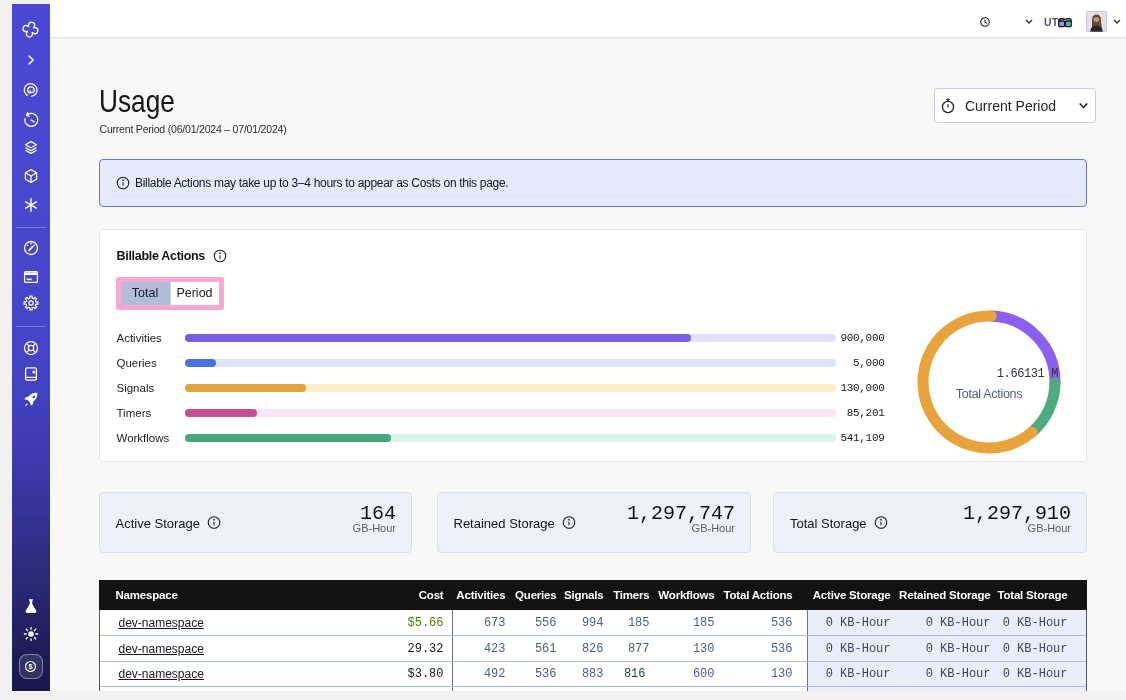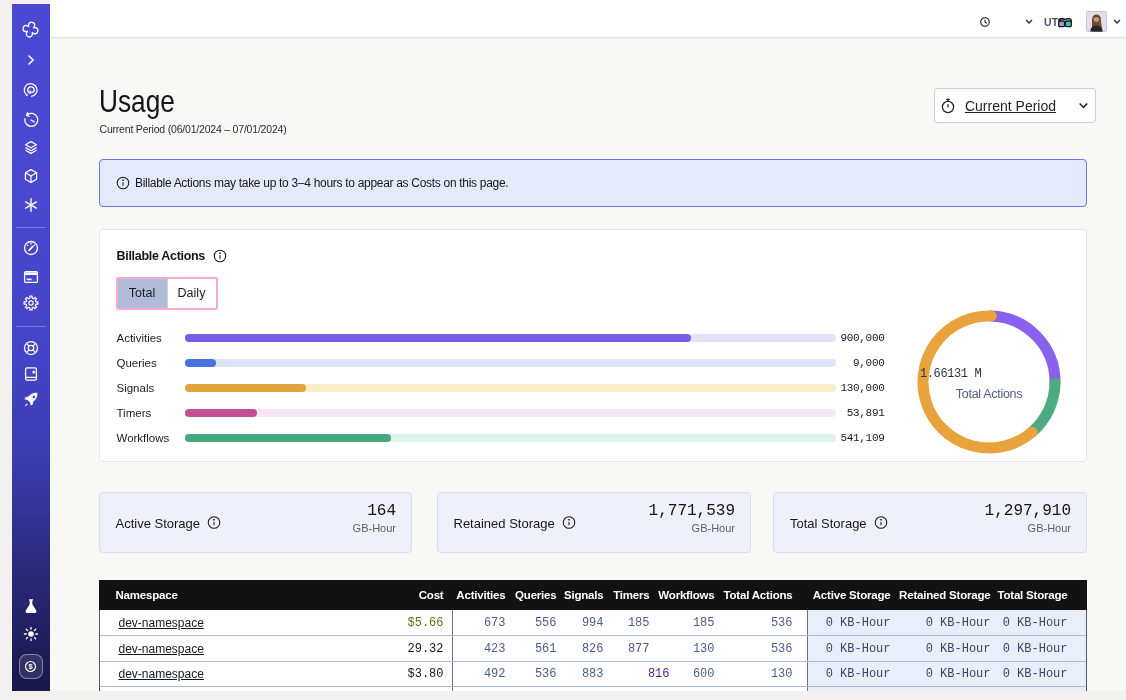--- a/index.html
+++ b/index.html
@@ -20,39 +20,39 @@
   .mono { font-family:"Liberation Mono", monospace; }
   
   #banner { left:98.5px; top:158.5px; width:988.5px; height:48px; background:#e4e9fc;
     border:1px solid #6d74e0; border-radius:4px; display:flex; align-items:center; padding-left:16.5px;
     font-size:12px; letter-spacing:-0.3px; color:#17181c; }
   
   #card { left:98.5px; top:229px; width:988.5px; height:233px; background:#ffffff;
     border:1px solid #e2e5ee; border-radius:4px; }
   
   #tabs { position:absolute; left:16px; top:46.5px; height:33px; display:flex;
-    border:2px solid #f9a8d4; border-radius:2px; overflow:hidden; }
+    border:5px solid #f9a8d4; border-radius:2px; overflow:hidden; }
   .tab { width:49px; display:flex; align-items:center; justify-content:center;
     font-size:12.5px; font-weight:500; color:#191b20; }
   .tab.sel { background:#b0bcd8; }
   .tab.uns { background:#ffffff; border-left:1px solid #c9d1e0; }
   
   .brow { position:absolute; left:0; width:100%; height:25px; }
   .blabel { position:absolute; left:17px; top:50%; transform:translateY(-50%);
     font-size:11.5px; font-weight:500; color:#1a1d23; }
   .btrack { position:absolute; left:85.5px; top:50%; transform:translateY(-50%);
     width:651px; height:8px; border-radius:4px; }
   .bfill { position:absolute; left:0; top:0; height:8px; border-radius:4px; }
   .bval { position:absolute; right:201.5px; top:50%; transform:translateY(-50%);
     font-size:11px; letter-spacing:-0.3px; color:#15171c; }
   
   .stat { top:492px; height:61px; background:#eef1f9; border:1px solid #d8deec; border-radius:4px; }
   .stat .lbl { position:absolute; left:16px; top:50%; transform:translateY(-50%);
     font-size:13px; font-weight:500; color:#15171c; display:flex; align-items:center; gap:7px; }
-  .stat .num { position:absolute; right:15px; top:9px; font-size:16px; color:#101216; }
+  .stat .num { position:absolute; right:15px; top:9px; font-size:20px; color:#101216; }
   .stat .unit { position:absolute; right:15px; top:29px; font-size:11px; color:#59606e; }
   
   #thead { left:98.5px; top:579.5px; width:988.5px; height:30.5px; background:#121212;
     color:#ffffff; font-size:11.5px; font-weight:700; letter-spacing:-0.2px; }
   .trow { left:98.5px; width:988.5px; height:25.5px; background:#ffffff; font-size:12px; }
   .cell { position:absolute; top:50%; transform:translateY(-50%); text-align:right; white-space:nowrap; }
   .storbg { position:absolute; left:708.5px; top:0; width:280px; height:100%; background:#e9eefb; }
   .vsep1 { position:absolute; left:353.5px; top:0; width:1px; height:100%; background:#6c7280; }
   .vsep2 { position:absolute; left:708.5px; top:0; width:1px; height:100%; background:#6c7280; }
   .rline { position:absolute; left:98.5px; width:988.5px; height:1px; background:#aebadf; }
@@ -95,21 +95,21 @@
 <div class="abs" style="left:99px;top:83px;font-size:32px;font-weight:500;color:#141419;transform:scaleX(0.82);transform-origin:left top;">Usage</div>
 <div class="abs" style="left:99.5px;top:123px;font-size:10.5px;letter-spacing:-0.2px;color:#2a2c31;">Current Period (06/01/2024 – 07/01/2024)</div>
 
 <div class="abs" style="left:934px;top:88px;width:162px;height:35px;background:#fff;border:1px solid #c7cfe2;border-radius:3px;display:flex;align-items:center;justify-content:center;">
   <svg width="16" height="16" viewBox="0 0 16 16" fill="none" stroke="#1d2026" stroke-width="1.3">
     <circle cx="8" cy="9" r="5.6"></circle>
       <path d="M8 6.2v3.2"></path>
       <path d="M6.2 1.4h3.6"></path>
       <path d="M8 1.6v1.8"></path>
   </svg>
-  <span style="font-size:14px;font-weight:500;color:#1d2026;margin:0 21px 0 9px;text-decoration:underline;">Current Period</span>
+  <span style="font-size:14px;font-weight:500;color:#1d2026;margin:0 21px 0 9px;">Current Period</span>
   <svg width="13" height="13" viewBox="0 0 12 12" fill="none" stroke="#1d2026" stroke-width="1.4">
     <path d="M2.5 4.2 6 7.8 9.5 4.2"></path>
   </svg>
 </div>
 
 <div class="abs" id="banner">
   <svg width="14" height="14" viewBox="0 0 16 16" fill="none" stroke="#17181c" stroke-width="1.2" style="margin-right:5px;">
     <circle cx="8" cy="8" r="6.6"></circle>
       <path d="M8 7.2v4"></path>
       <circle cx="8" cy="4.8" r="0.4" fill="#17181c"></circle>
@@ -121,68 +121,68 @@
   <div style="position:absolute;left:17px;top:18.5px;display:flex;align-items:center;gap:8px;">
     <span style="font-size:12.5px;font-weight:700;letter-spacing:-0.3px;color:#141519;">Billable Actions</span>
     <svg width="14" height="14" viewBox="0 0 16 16" fill="none" stroke="#17181c" stroke-width="1.2">
       <circle cx="8" cy="8" r="6.6"></circle>
         <path d="M8 7.2v4"></path>
         <circle cx="8" cy="4.8" r="0.4" fill="#17181c"></circle>
     </svg>
   </div>
   <div id="tabs">
     <div class="tab sel">Total</div>
-    <div class="tab uns">Daily</div>
+    <div class="tab uns">Period</div>
   </div>
 
   <div class="brow" style="top:95px;">
     <span class="blabel">Activities</span>
     <span class="btrack" style="background:#e6e1fa;">
         <span class="bfill" style="width:506px;background:#7a5cea;"></span>
       </span>
     <span class="bval mono">900,000</span>
   </div>
   <div class="brow" style="top:120px;">
     <span class="blabel">Queries</span>
     <span class="btrack" style="background:#dbe4f8;">
         <span class="bfill" style="width:31px;background:#4a72df;"></span>
       </span>
-    <span class="bval mono">9,000</span>
+    <span class="bval mono">5,000</span>
   </div>
   <div class="brow" style="top:145px;">
     <span class="blabel">Signals</span>
     <span class="btrack" style="background:#faeec9;">
         <span class="bfill" style="width:121px;background:#e2a23e;"></span>
       </span>
     <span class="bval mono">130,000</span>
   </div>
   <div class="brow" style="top:170px;">
     <span class="blabel">Timers</span>
     <span class="btrack" style="background:#f8e6f4;">
         <span class="bfill" style="width:72px;background:#c44f92;"></span>
       </span>
-    <span class="bval mono">53,891</span>
+    <span class="bval mono">85,201</span>
   </div>
   <div class="brow" style="top:195px;">
     <span class="blabel">Workflows</span>
     <span class="btrack" style="background:#dcf5e8;">
         <span class="bfill" style="width:206px;background:#47a87d;"></span>
       </span>
     <span class="bval mono">541,109</span>
   </div>
 </div>
 
 <svg class="abs" style="left:917px;top:309.5px;" width="144" height="144" viewBox="0 0 144 144" fill="none">
   <g stroke-width="11" stroke-linecap="round">
     <path d="M 74.3 6.04 A 66 66 0 0 1 137.99 73.15" stroke="#8a61ee"></path>
     <path d="M 137.99 73.15 A 66 66 0 0 1 114.95 122.11" stroke="#4cab80"></path>
     <path d="M 114.95 122.11 A 66 66 0 1 1 74.3 6.04" stroke="#e8a33d"></path>
   </g>
 </svg>
-<div class="abs mono" style="left:920px;top:367px;width:138px;text-align:left;font-size:12px;letter-spacing:-0.4px;color:#2e3442;">1.66131 M</div>
+<div class="abs mono" style="left:920px;top:367px;width:138px;text-align:right;font-size:12px;letter-spacing:-0.4px;color:#2e3442;">1.66131 M</div>
 <div class="abs" style="left:920px;top:387px;width:138px;text-align:center;font-size:12.5px;letter-spacing:-0.3px;color:#4d5e80;">Total Actions</div>
 
 <div class="abs stat" style="left:98.5px;width:313.5px;">
   <div class="lbl">Active Storage
     <svg width="14" height="14" viewBox="0 0 16 16" fill="none" stroke="#17181c" stroke-width="1.2">
       <circle cx="8" cy="8" r="6.6"></circle>
         <path d="M8 7.2v4"></path>
         <circle cx="8" cy="4.8" r="0.4" fill="#17181c"></circle>
     </svg>
   </div>
@@ -190,21 +190,21 @@
   <div class="unit">GB-Hour</div>
 </div>
 <div class="abs stat" style="left:436.5px;width:314.5px;">
   <div class="lbl">Retained Storage
     <svg width="14" height="14" viewBox="0 0 16 16" fill="none" stroke="#17181c" stroke-width="1.2">
       <circle cx="8" cy="8" r="6.6"></circle>
         <path d="M8 7.2v4"></path>
         <circle cx="8" cy="4.8" r="0.4" fill="#17181c"></circle>
     </svg>
   </div>
-  <div class="num mono">1,771,539</div>
+  <div class="num mono">1,297,747</div>
   <div class="unit">GB-Hour</div>
 </div>
 <div class="abs stat" style="left:773px;width:314px;">
   <div class="lbl">Total Storage
     <svg width="14" height="14" viewBox="0 0 16 16" fill="none" stroke="#17181c" stroke-width="1.2">
       <circle cx="8" cy="8" r="6.6"></circle>
         <path d="M8 7.2v4"></path>
         <circle cx="8" cy="4.8" r="0.4" fill="#17181c"></circle>
     </svg>
   </div>
@@ -262,21 +262,21 @@
 <div class="abs rline" style="top:661.2px;"></div>
 <div class="abs trow" style="top:661.7px;">
   <span class="storbg"></span>
     <span class="vsep1"></span>
     <span class="vsep2"></span>
   <span class="cell" style="left:20px;text-align:left;"><span class="ns">dev-namespace</span></span>
   <span class="cell mono" style="left:245px;width:100px;color:#15171c;">$3.80</span>
   <span class="cell mono" style="left:360px;width:47px;color:#4c5c85;">492</span>
   <span class="cell mono" style="left:413px;width:45px;color:#4c5c85;">536</span>
   <span class="cell mono" style="left:463px;width:42px;color:#4c5c85;">883</span>
-  <span class="cell mono" style="left:530px;width:41px;color:#4c1d95;">816</span>
+  <span class="cell mono" style="left:506px;width:41px;color:#14532d;">816</span>
   <span class="cell mono" style="left:556px;width:60px;color:#4c5c85;font-family:Liberation Mono, monospace;">600</span>
   <span class="cell mono" style="left:621px;width:73px;color:#4c5c85;">130</span>
   <span class="cell mono" style="left:713px;width:79px;color:#3c4660;">0 KB-Hour</span>
   <span class="cell mono" style="left:797px;width:95px;color:#3c4660;">0 KB-Hour</span>
   <span class="cell mono" style="left:897px;width:72px;color:#3c4660;">0 KB-Hour</span>
 </div>
 <div class="abs rline" style="top:686.2px;"></div>
 <div class="abs trow" style="top:686.7px;height:4.3px;">
   <span class="storbg"></span>
     <span class="vsep1"></span>

